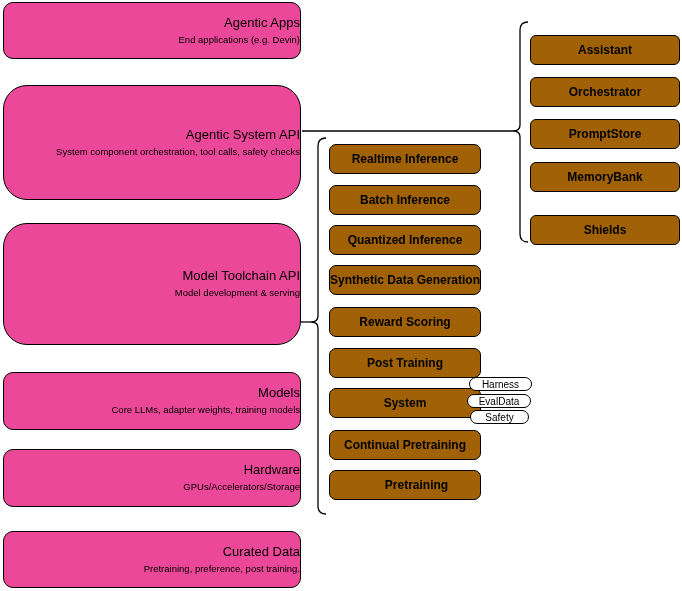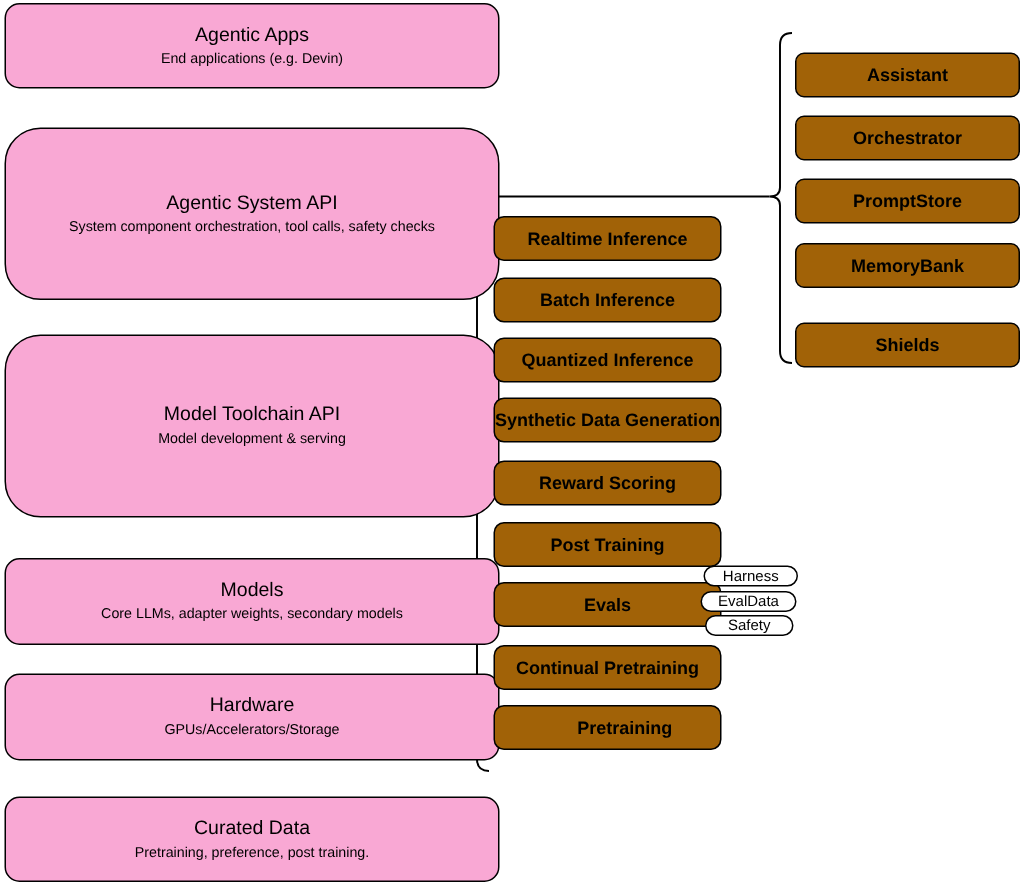--- a/index.html
+++ b/index.html
@@ -17,27 +17,27 @@
   }
   .connector-layer {
     position: absolute;
     left: 0; top: 0;
     width: 682px; height: 591px;
     z-index: 0;
   }
   .layer-box {
     position: absolute;
     left: 3px;
-    width: 330px;
+    width: 298px;
     box-sizing: border-box;
     border: 1.3px solid #000000;
-    background: #f9a8d4;
+    background: #ec4899;
     display: flex;
     flex-direction: column;
-    align-items: center;
+    align-items: flex-end;
     justify-content: center;
     gap: 4px;
     z-index: 1;
     text-align: center;
   }
   .layer-title {
     font-size: 13px;
     color: #000000;
     line-height: 1.15;
   }
@@ -108,40 +108,40 @@
     <div class="layer-subtitle">System component orchestration, tool calls, safety checks</div>
   </div>
 
   <div class="layer-box r-large" style="top:223px; height:122px;">
     <div class="layer-title">Model Toolchain API</div>
     <div class="layer-subtitle">Model development &amp; serving</div>
   </div>
 
   <div class="layer-box r-small" style="top:372px; height:58px;">
     <div class="layer-title">Models</div>
-    <div class="layer-subtitle">Core LLMs, adapter weights, secondary models</div>
+    <div class="layer-subtitle">Core LLMs, adapter weights, training models</div>
   </div>
 
   <div class="layer-box r-small" style="top:449px; height:58px;">
     <div class="layer-title">Hardware</div>
     <div class="layer-subtitle">GPUs/Accelerators/Storage</div>
   </div>
 
   <div class="layer-box r-small" style="top:531px; height:57px;">
     <div class="layer-title">Curated Data</div>
     <div class="layer-subtitle">Pretraining, preference, post training.</div>
   </div>
 
   <div class="comp-box mid" style="top:144px;">Realtime Inference</div>
   <div class="comp-box mid" style="top:185px;">Batch Inference</div>
   <div class="comp-box mid" style="top:225px;">Quantized Inference</div>
   <div class="comp-box mid" style="top:265px;">Synthetic Data Generation</div>
   <div class="comp-box mid" style="top:307px;">Reward Scoring</div>
   <div class="comp-box mid" style="top:348px;">Post Training</div>
-  <div class="comp-box mid" style="top:388px;">Evals</div>
+  <div class="comp-box mid" style="top:388px;">System</div>
   <div class="comp-box mid" style="top:430px;">Continual Pretraining</div>
   <div class="comp-box mid" style="top:470px;padding-left:23px;">Pretraining</div>
 
   <div class="tag-oval" style="left:469px; top:377px; width:63px;">Harness</div>
   <div class="tag-oval" style="left:467px; top:394px; width:64px;">EvalData</div>
   <div class="tag-oval" style="left:470px; top:410px; width:59px;">Safety</div>
 
   <div class="comp-box right" style="top:35px;">Assistant</div>
   <div class="comp-box right" style="top:77px;">Orchestrator</div>
   <div class="comp-box right" style="top:119px;">PromptStore</div>

